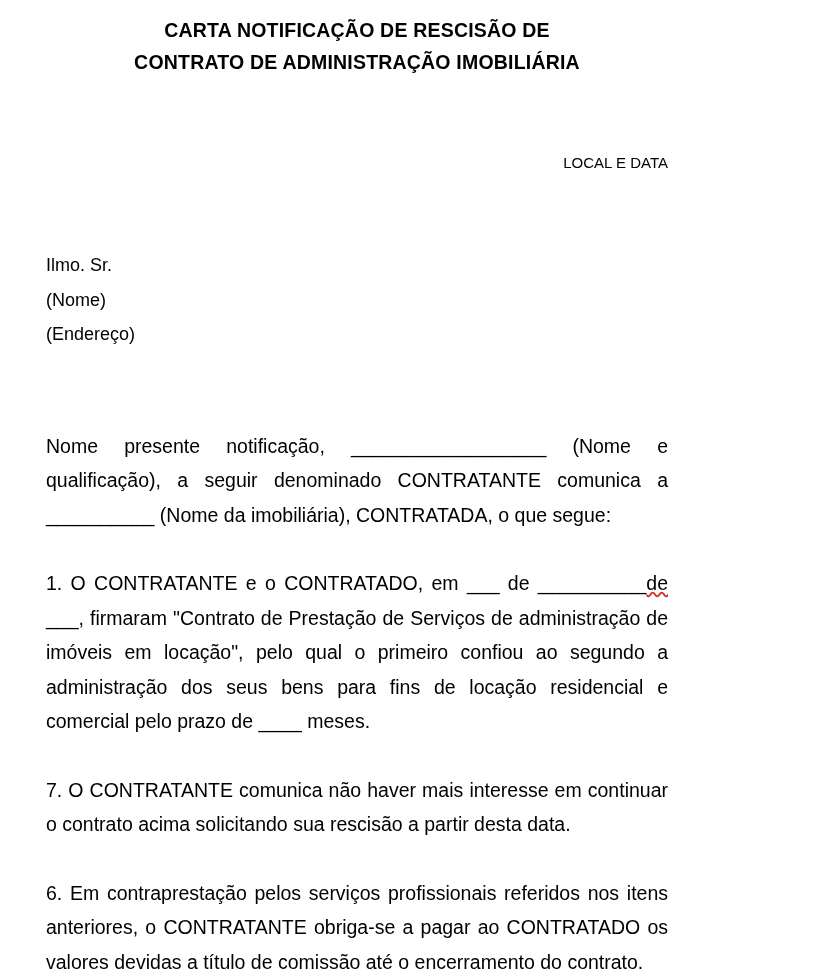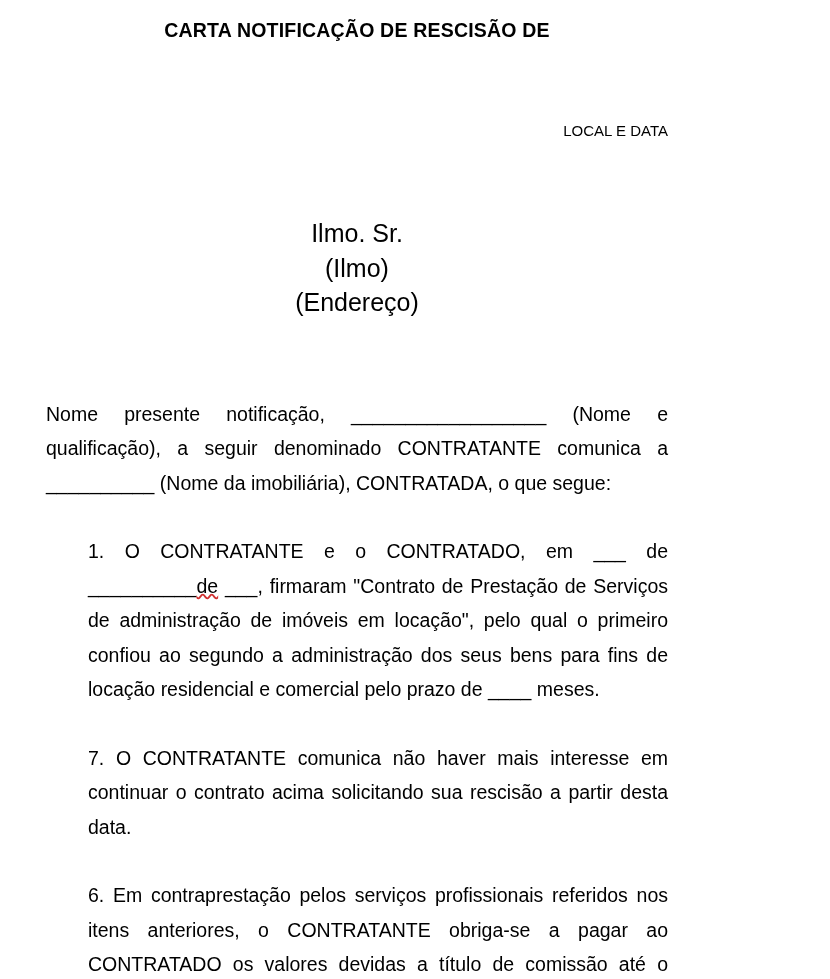--- a/index.html
+++ b/index.html
@@ -32,68 +32,67 @@
     line-height: 32px;
   }
   .spacer-1 { height: 72px; }
   .local-data {
     text-align: right;
     font-size: 15px;
     line-height: 26px;
   }
   .spacer-2 { height: 72px; }
   .addr-line {
-    font-size: 25px;
+    font-size: 18px;
     line-height: 34.5px;
-    text-align: center;
   }
   .spacer-3 { height: 34px; }
   .greeting {
     font-size: 19.5px;
     line-height: 26px;
   }
   .spacer-4 { height: 43px; }
   p.body-par {
     font-size: 19.5px;
     line-height: 34.5px;
     margin: 0;
     text-align: justify;
     text-justify: inter-word;
   }
   p.body-par.gap {
     margin-top: 34px;
-    margin-left: 42px;
   }
   .blank {
     letter-spacing: 0px;
   }
   .sp-underline {
     text-decoration: underline;
     text-decoration-color: #d03030;
     text-decoration-style: wavy;
     text-decoration-skip-ink: none;
   }
 </style>
 </head>
 <body>
 
 <div class="page">
 
   <div class="title-block">
     <div class="title-line">CARTA NOTIFICAÇÃO DE RESCISÃO DE</div>
+    <div class="title-line">CONTRATO DE ADMINISTRAÇÃO IMOBILIÁRIA</div>
   </div>
 
   <div class="spacer-1"></div>
 
   <div class="local-data">LOCAL E DATA</div>
 
   <div class="spacer-2"></div>
 
   <div class="addr-line">Ilmo. Sr.</div>
-  <div class="addr-line">(Ilmo)</div>
+  <div class="addr-line">(Nome)</div>
   <div class="addr-line">(Endereço)</div>
 
   <div class="spacer-3"></div>
 
 
   <div class="spacer-4"></div>
 
   <p class="body-par">
     <span>Nome presente notificação, </span><span class="blank">__________________</span><span> (Nome e qualificação), a seguir denominado CONTRATANTE comunica a </span><span class="blank">__________</span><span> (Nome da imobiliária), CONTRATADA, o que segue:</span>
   </p>

